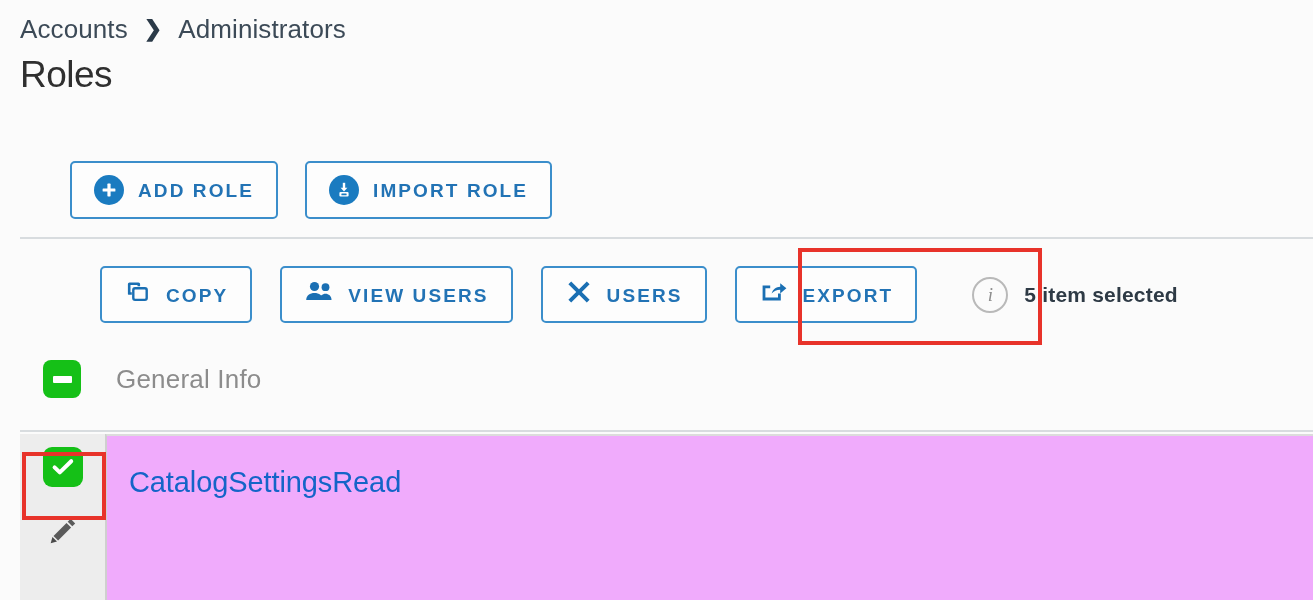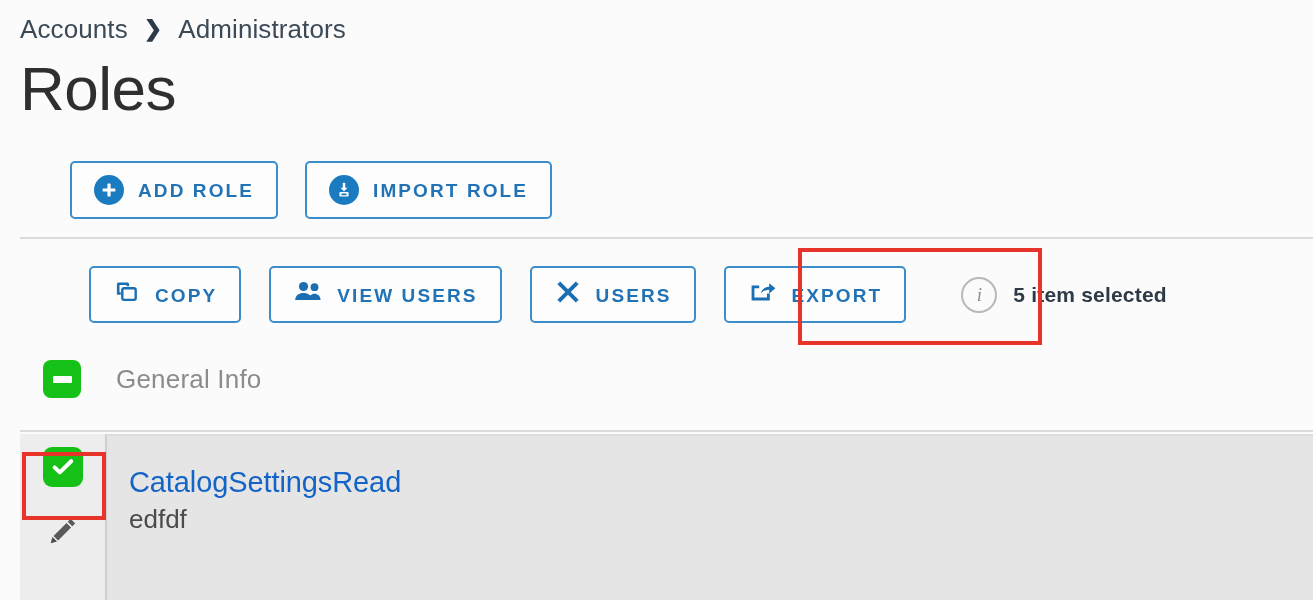--- a/index.html
+++ b/index.html
@@ -36,21 +36,21 @@
     color: #2b3a48;
     line-height: 1;
     transform: translateY(-1px);
   }
 
   
   .page-title {
     position: absolute;
     left: 20px;
     top: 55px;
-    font-size: 62px;
+    font-size: 37px;
     font-weight: 400;
     color: #2f2f2f;
     letter-spacing: -0.5px;
     line-height: 1.1;
   }
 
   
   .btn {
     display: inline-flex;
     align-items: center;
@@ -97,21 +97,21 @@
     left: 20px;
     top: 237px;
     width: 1293px;
     height: 2px;
     background: #d8dcdf;
   }
 
   
   .toolbar-row {
     position: absolute;
-    left: 89px;
+    left: 100px;
     top: 266px;
     display: flex;
     align-items: center;
     gap: 28px;
   }
   .toolbar-row .btn { height: 57px; }
   .selected-info {
     display: inline-flex;
     align-items: center;
     gap: 16px;
@@ -219,21 +219,21 @@
     height: 40px;
     border-radius: 9px;
     background: #15c017;
     display: inline-flex;
     align-items: center;
     justify-content: center;
     cursor: pointer;
   }
   .row-panel {
     flex: 1;
-    background: #e5e5e5;
+    background: #f0abfc;
     border-top: 2px solid #dcdcdc;
     border-left: 1px solid #cfcfcf;
     padding: 30px 0 0 22px;
     box-sizing: border-box;
   }
   .row-title {
     font-size: 29px;
     color: #1464c8;
     line-height: 1.15;
     letter-spacing: -0.1px;
@@ -362,18 +362,17 @@
           <path d="M24.6 4.8 l4.6 4.6 -2.9 2.9 -4.6 -4.6 z" fill="#5a5a5a"></path>
           <path d="M20.5 8.9 l4.6 4.6 -13.0 13.0 -4.6 -4.6 z" fill="#5a5a5a"></path>
           <path d="M6.4 23.0 l4.6 4.6 -6.3 1.7 z" fill="#4a4a4a"></path>
         </svg>
       </span>
     </div>
   </div>
 
   <div class="row-panel">
     <div class="row-title">CatalogSettingsRead</div>
-    <div class="row-sub">edfdf</div>
   </div>
 
 </div>
 
 <div class="annot" id="annot-checkbox"></div>
 
 </body></html>

